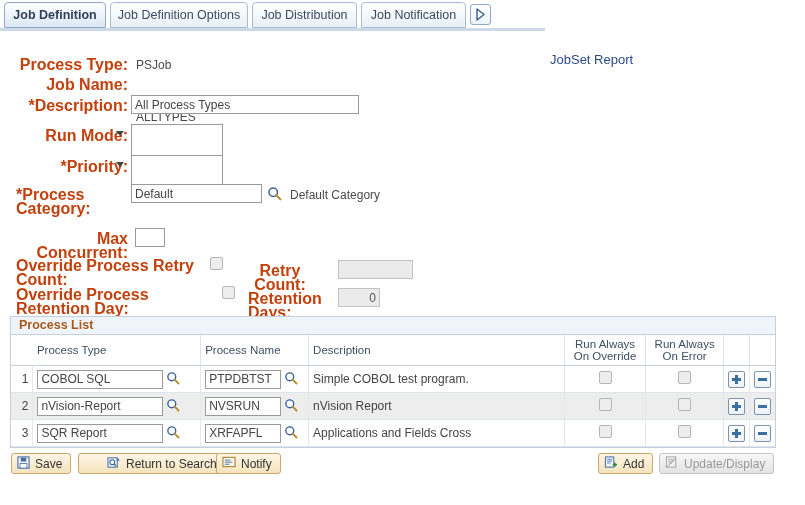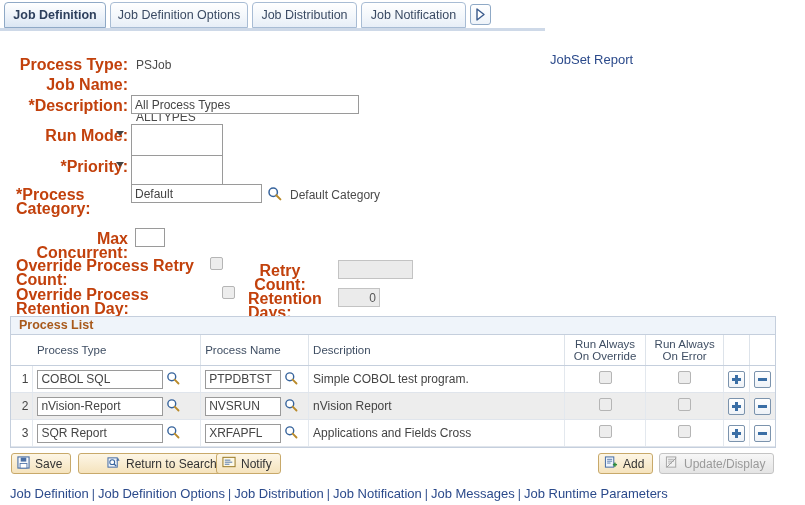--- a/index.html
+++ b/index.html
@@ -512,17 +512,14 @@
         <rect x="1.5" y="1" width="10" height="11" fill="#f2f2f2" stroke="#a8a8a8" stroke-width="1.1"></rect>
         <line x1="3.3" y1="3.6" x2="9.5" y2="3.6" stroke="#a8a8a8" stroke-width="0.9"></line>
         <line x1="3.3" y1="5.6" x2="9.5" y2="5.6" stroke="#a8a8a8" stroke-width="0.9"></line>
         <line x1="3.3" y1="7.6" x2="7.5" y2="7.6" stroke="#a8a8a8" stroke-width="0.9"></line>
         <line x1="2" y1="12" x2="12" y2="2" stroke="#9a9a9a" stroke-width="1"></line>
       </svg>
     </span>
     <span>Update/Display</span>
   </div>
 
-  <div class="footer-links">
-    <a class="link">Job Definition</a><span class="sep">|</span><a class="link">Job Definition Options</a><span class="sep">|</span><a class="link">Job Distribution</a><span class="sep">|</span><a class="link">Job Notification</a><span class="sep">|</span><a class="link">Job Messages</a><span class="sep">|</span><a class="link">Job Runtime Parameters</a>
-  </div>
 
 </div>
 
 </body></html>

